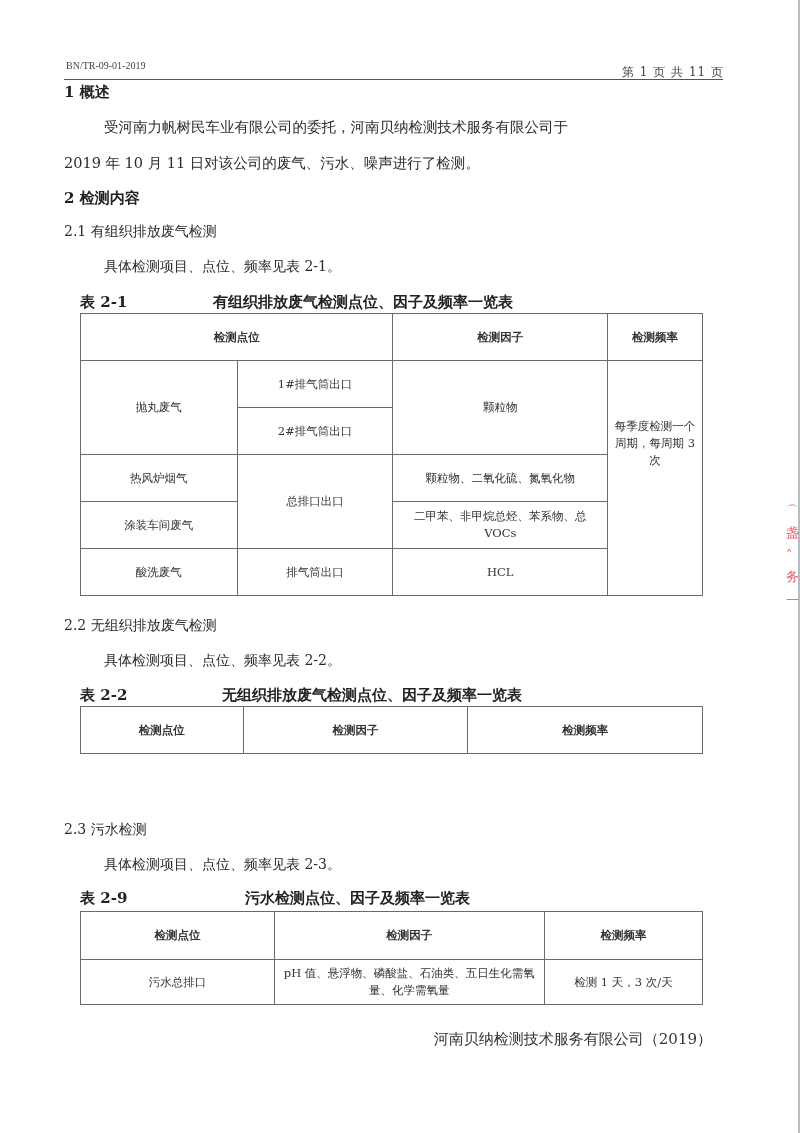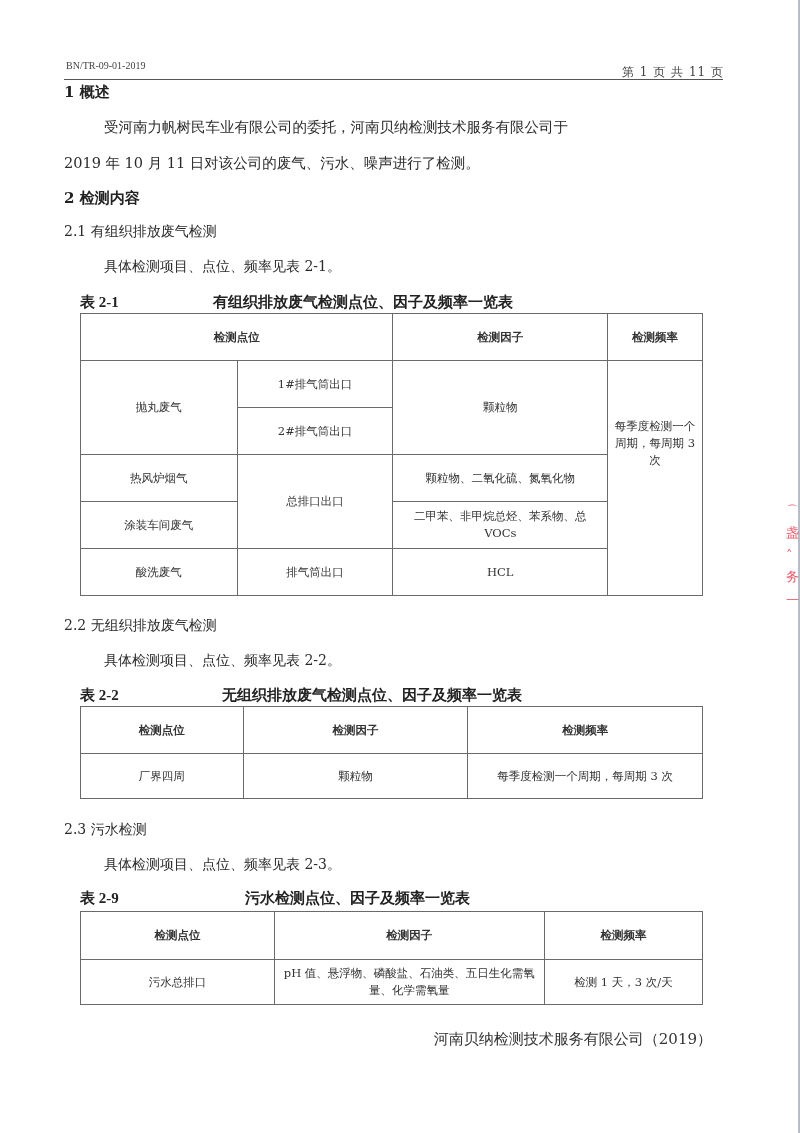--- a/index.html
+++ b/index.html
@@ -7,21 +7,21 @@
     width: 800px; height: 1133px; background: #ffffff; position: relative; overflow: hidden;
     font-family: "DejaVu Serif", "Liberation Serif", serif; color: #2b2b2b;
   }
   .abs { position: absolute; }
   .header-left { left: 66px; top: 60px; font-size: 10px; font-family: "Liberation Serif", serif; color: #444; }
   .header-right { right: 76px; top: 64px; font-size: 12px; color: #444; letter-spacing: 1px; }
   .header-rule { left: 64px; top: 79px; width: 659px; height: 1px; background: #555; }
   .h1 { font-size: 15px; font-weight: bold; color: #222; }
   .h2 { font-size: 14px; color: #2b2b2b; }
   .para { font-size: 14.5px; color: #2b2b2b; line-height: 36px; }
-  .tcap { font-size: 15px; font-weight: bold; color: #222; font-family: Liberation Serif, serif; }
+  .tcap { font-size: 15px; font-weight: bold; color: #222; }
   table { border-collapse: collapse; position: absolute; font-size: 11.5px; color: #333; }
   td, th { border: 1px solid #6a6a6a; text-align: center; vertical-align: middle; padding: 0 4px; line-height: 17px; }
   th { font-weight: bold; font-size: 11.5px; }
   .footer { right: 88px; top: 1030px; font-size: 15px; color: #333; }
   .stamp { right: 0; top: 500px; width: 14px; height: 170px; }
   .stamp span { display:block; color:#e8596a; font-size: 13px; line-height: 22px; }
   .edge { right: 0; top: 0; width: 2px; height: 1133px; background: #b8bcc6; }
 </style>
 </head>
 <body>
@@ -95,25 +95,20 @@
       <col style="width:163px">
       <col style="width:225px">
       <col style="width:235px">
     </colgroup>
   <tbody>
       <tr style="height:47px">
     <th>检测点位</th>
     <th>检测因子</th>
     <th>检测频率</th>
   </tr>
-  <tr style="height:45px">
-    <td>厂界四周</td>
-    <td>颗粒物</td>
-    <td style="padding:0 14px;">每季度检测一个周期，每周期 3 次</td>
-  </tr>
 </tbody>
   </table>
 
 <div class="abs h2" style="left:64px; top:821px;">2.3  污水检测</div>
 <div class="abs h2" style="left:104px; top:856px;">具体检测项目、点位、频率见表 2-3。</div>
 
 <div class="abs tcap" style="left:80px; top:889px;">表 2-9</div>
 <div class="abs tcap" style="left:245px; top:889px;">污水检测点位、因子及频率一览表</div>
 
 <table style="left:80px; top:911px; width:623px;">

